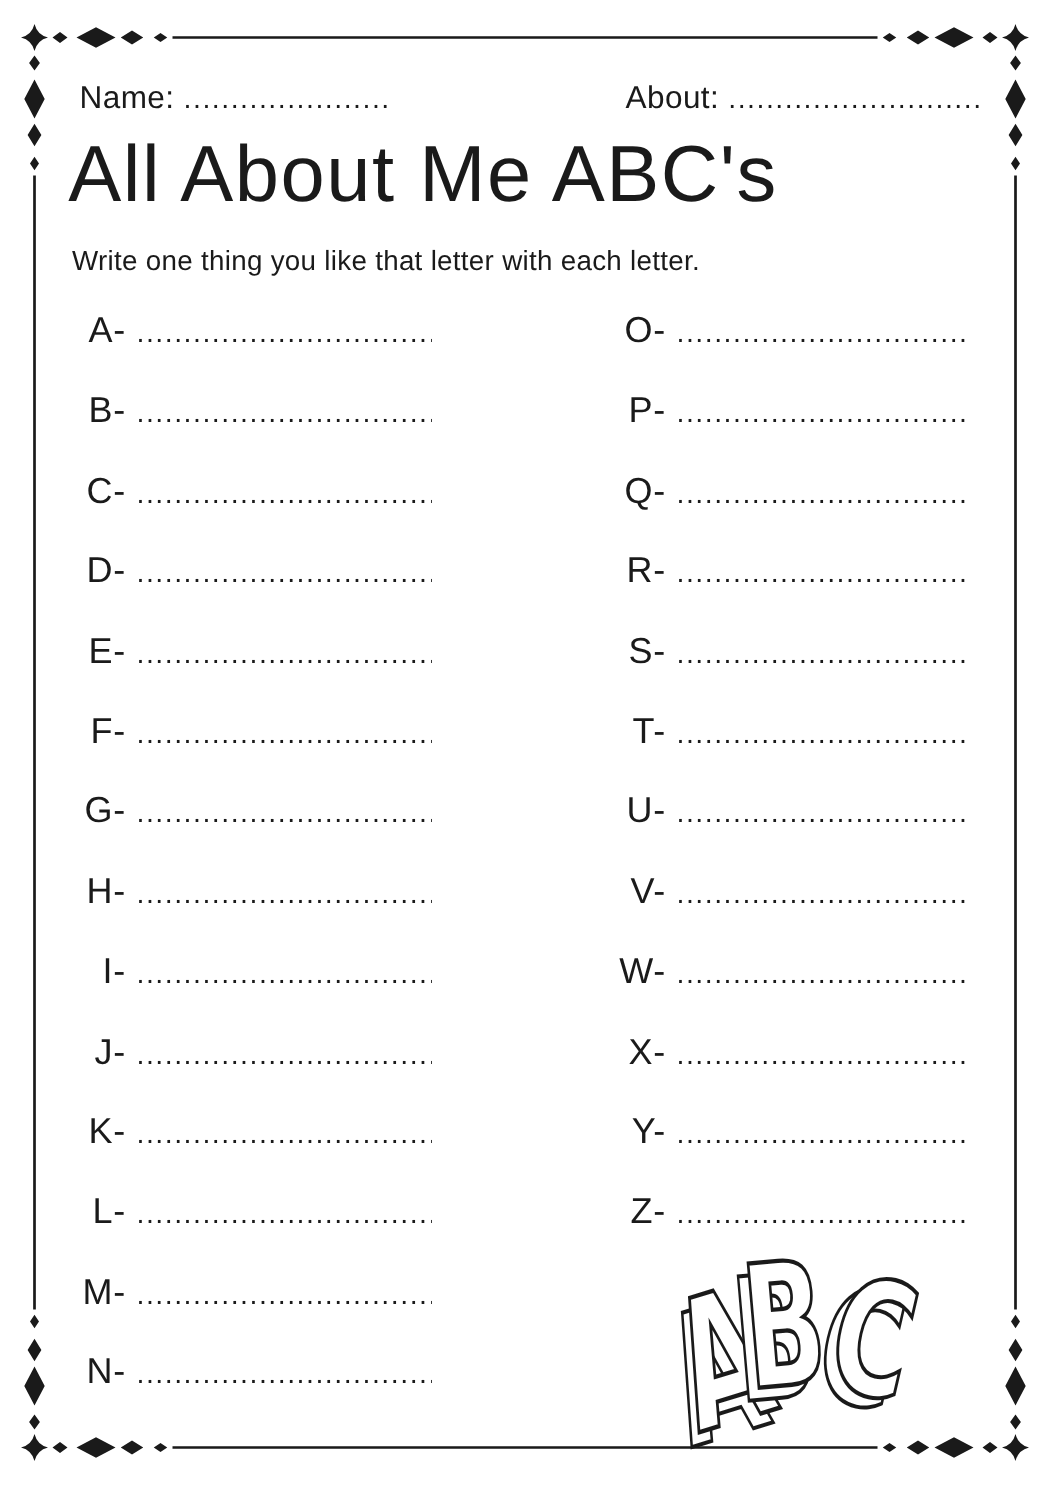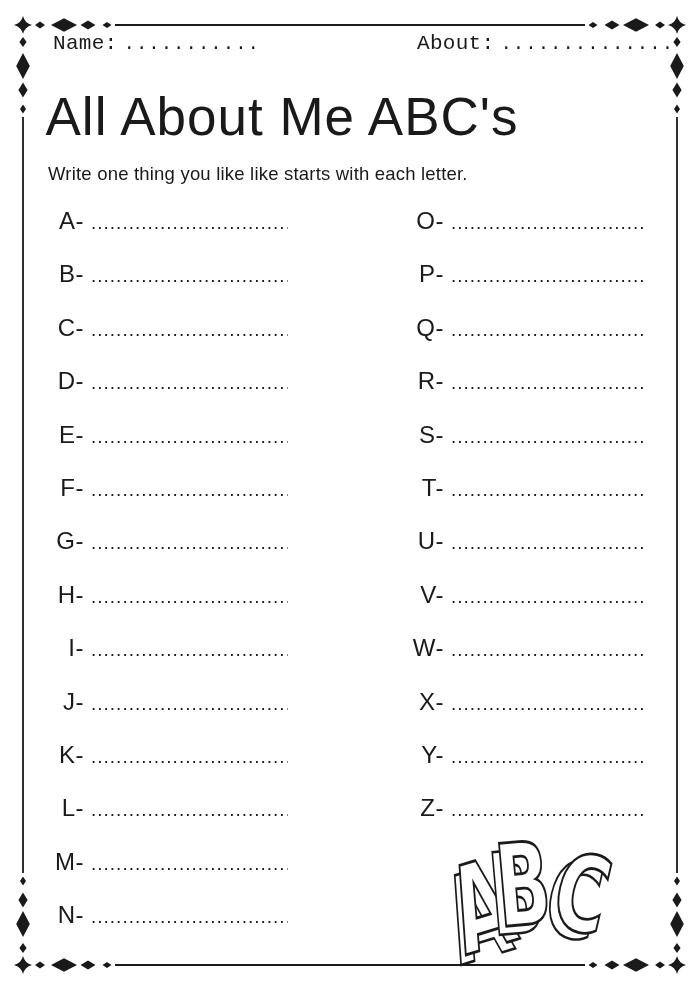--- a/index.html
+++ b/index.html
@@ -3,21 +3,21 @@
 <meta charset="utf-8">
 <style>
   html,body{margin:0;padding:0;}
   body{
     width:700px;height:990px;position:relative;overflow:hidden;
     background:#ffffff;color:#1a1a1a;
     font-family:"Liberation Sans","DejaVu Sans",sans-serif;
   }
   .page{position:absolute;inset:0;}
   .border-svg{position:absolute;left:0;top:0;}
-  .namedate{position:absolute;top:32px;display:flex;align-items:baseline;font-family:Liberation Mono, monospace;}
+  .namedate{position:absolute;top:54px;display:flex;align-items:baseline;}
   #name-block{left:53px;}
   #date-block{left:417px;}
   .field-label{font-size:21px;letter-spacing:0.3px;}
   .dotline{
     display:inline-block;overflow:hidden;white-space:nowrap;
     font-size:19px;letter-spacing:1px;margin-left:6px;vertical-align:baseline;
   }
   #name-block .dotline{width:140px;}
   #date-block .dotline{width:170px;}
   .title{
@@ -77,21 +77,21 @@
   <div class="namedate" id="name-block">
     <span class="field-label">Name:</span>
     <span class="dotline">..............................</span>
   </div>
   <div class="namedate" id="date-block">
     <span class="field-label">About:</span>
     <span class="dotline">....................................</span>
   </div>
 
   <div class="title">All About Me ABC's</div>
-  <div class="instructions">Write one thing you like like starts with each letter.</div>
+  <div class="instructions">Write one thing you like that letter with each letter.</div>
 
   <div class="letter-col" id="left-col">
 
   <div class="letter-row">
         <span class="letter-label">A-</span>
         <span class="dotline">..........................................</span>
       </div>
       <div class="letter-row">
         <span class="letter-label">B-</span>
         <span class="dotline">..........................................</span>

